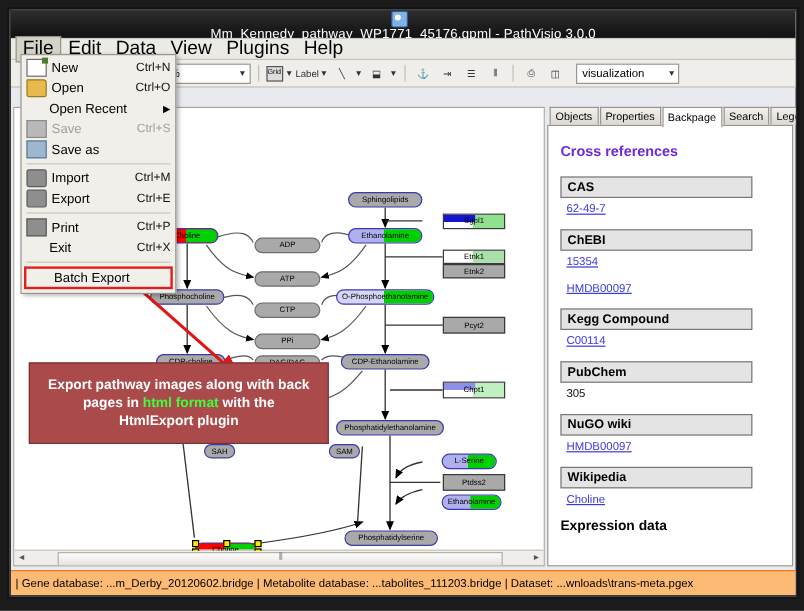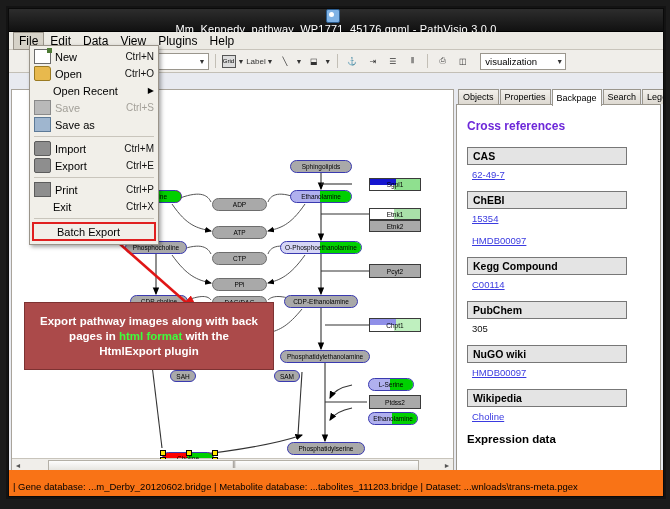--- a/index.html
+++ b/index.html
@@ -29,26 +29,26 @@
   }
   .tb-ico:after{content:"";position:absolute;left:2px;top:2px;width:5px;height:5px;
     background:#fff;border-radius:50%;}
   .tb-title{font-size:11px;white-space:nowrap;letter-spacing:.2px;}
 
   
   .menubar{
     height:17px;background:#eceae4;border-bottom:1px solid #c8c4bb;
     display:flex;align-items:center;padding-left:4px;position:relative;z-index:30;
   }
-  .menubar .mi{padding:2px 6px;font-size:12px;}
+  .menubar .mi{padding:2px 6px;font-size:16px;}
   .menubar .mi.open{background:#d6d2c8;border:1px solid #9a948a;padding:1px 5px;}
 
   
   .filemenu{
-    position:absolute;left:20px;top:36px;width:128px;
+    position:absolute;left:8px;top:36px;width:128px;
     background:#f1efe9;border:1px solid #9a948a;
     box-shadow:2px 2px 4px rgba(0,0,0,.35);
     z-index:50;padding:2px 0;
   }
   .fm-row{display:flex;align-items:center;height:17px;padding:0 4px;position:relative;}
   .fm-ic{width:15px;height:13px;margin-right:4px;flex:0 0 auto;position:relative;}
   .fm-lab{flex:1;font-size:11px;}
   .fm-key{font-size:10px;color:#111;}
   .fm-row.disabled .fm-lab,.fm-row.disabled .fm-key{color:#a3a099;}
   .fm-sep{height:1px;background:#c9c5bc;margin:3px 4px;}
@@ -110,22 +110,22 @@
     background:#e4e4e4;border:1px solid #777;font-weight:bold;font-size:10.5px;
     padding:2px 5px;margin-bottom:4px;width:160px;box-sizing:border-box;
   }
   .xr-val{font-size:9.5px;margin:0 0 11px 5px;}
   .xr-val a{color:#3a3ae0;text-decoration:underline;}
   .xr-val.plain{color:#111;}
   .expr{font-weight:bold;font-size:11.5px;margin-top:8px;}
 
   
   .statusbar{
-    position:absolute;left:0;right:0;bottom:0;height:20px;background:#f97316;
-    border-top:6px solid #f97316;display:flex;align-items:center;padding:0 4px;
+    position:absolute;left:0;right:0;bottom:0;height:20px;background:#fdba74;
+    border-top:1px solid #f97316;display:flex;align-items:center;padding:0 4px;
   }
   .status-text{font-size:9.5px;white-space:nowrap;}
 
   
   .node{
     position:absolute;border:1px solid #6d6d6d;border-radius:9px;
     background:#a9a9a9;display:flex;align-items:center;justify-content:center;
     font-size:6.5px;color:#000;text-align:center;box-sizing:border-box;
     overflow:hidden;white-space:nowrap;
   }

